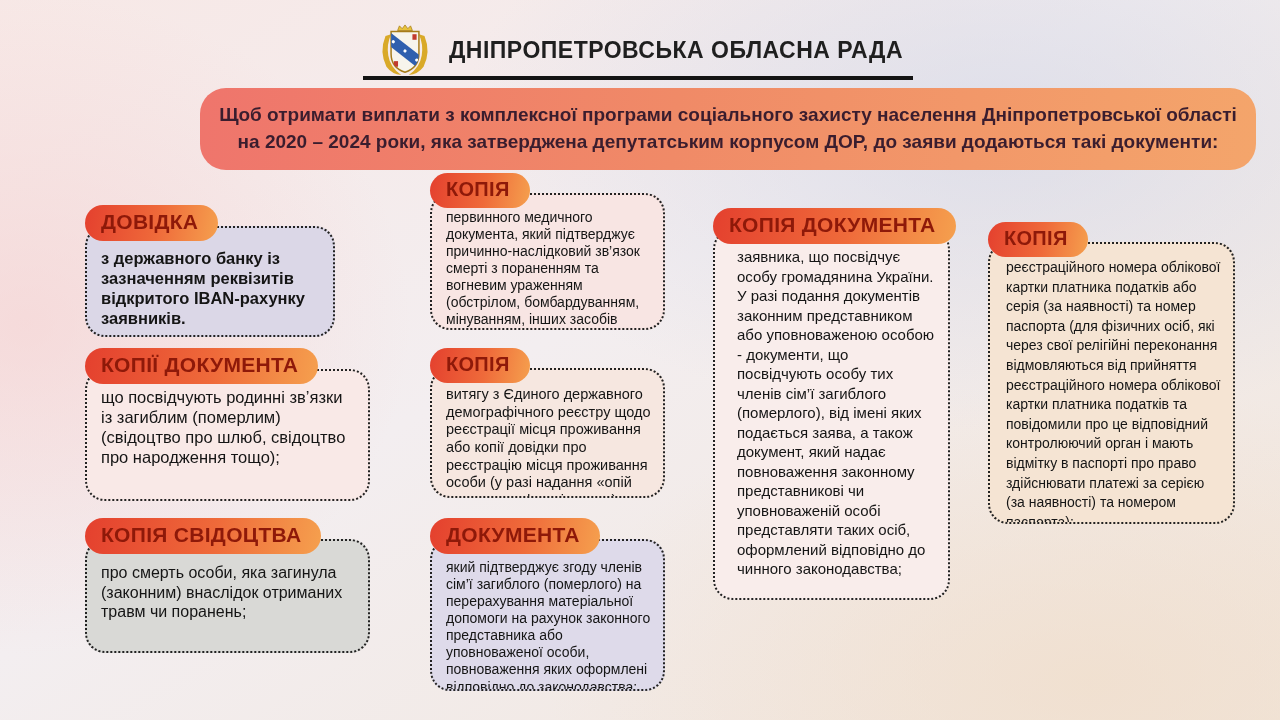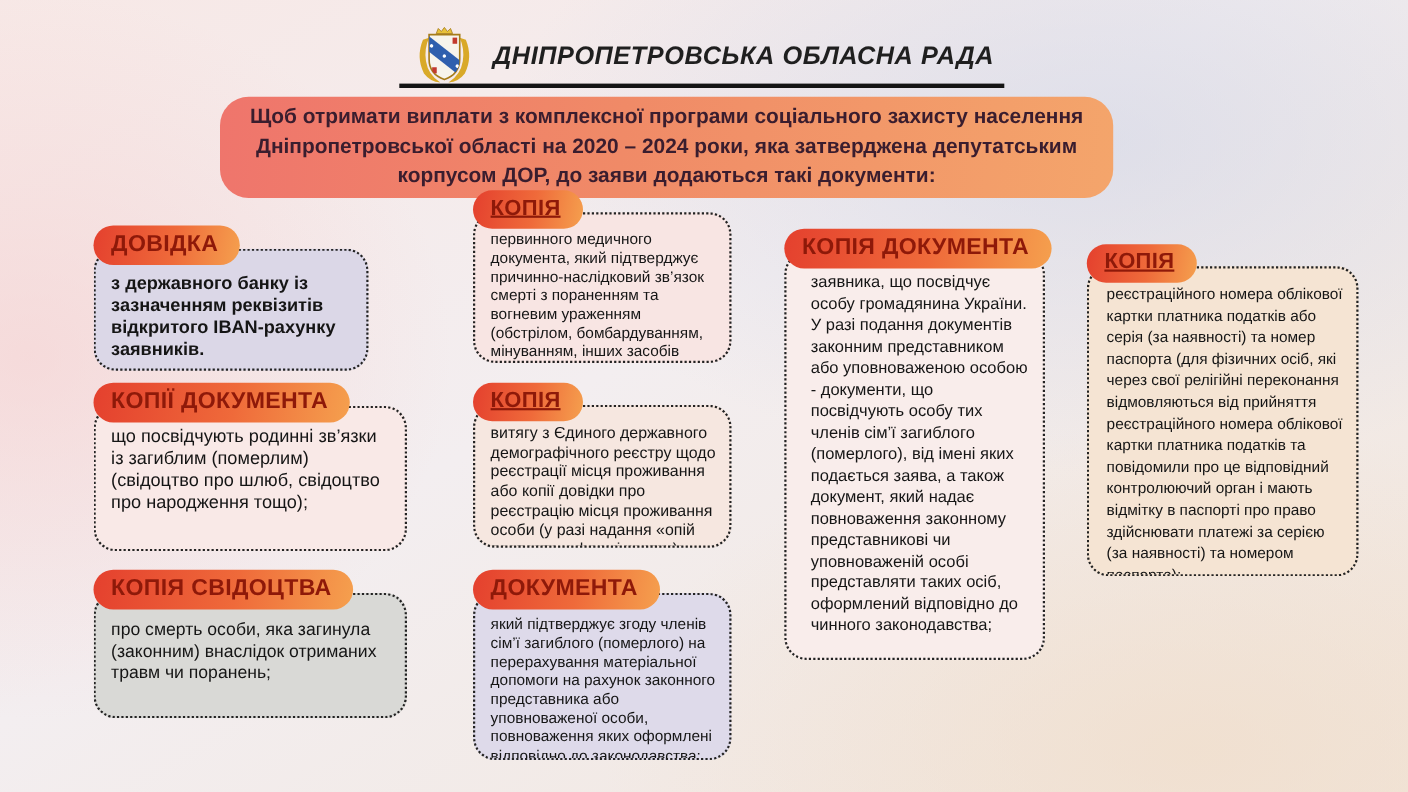--- a/index.html
+++ b/index.html
@@ -7,30 +7,30 @@
     width:1280px;height:720px;position:relative;overflow:hidden;
     font-family:"Liberation Sans","DejaVu Sans",sans-serif;
     background:
       radial-gradient(900px 500px at 78% 18%, rgba(205,210,228,0.55), transparent 60%),
       radial-gradient(700px 600px at 2% 45%, rgba(246,205,205,0.55), transparent 55%),
       radial-gradient(900px 500px at 85% 95%, rgba(240,220,200,0.65), transparent 60%),
       linear-gradient(150deg,#f7e8e6 0%,#f3eef0 45%,#f1e6dc 100%);
   }
   .top-header{
     position:absolute;left:0;right:0;top:24px;
-    display:flex;justify-content:center;align-items:center;gap:16px;font-style:italic;
+    display:flex;justify-content:center;align-items:center;gap:16px;
   }
   .org-title{
     margin:0;font-size:23px;font-weight:700;color:#1f1f1f;letter-spacing:0.5px;
   }
   .rule{
     position:absolute;left:363px;top:76px;width:550px;height:4px;background:#141414;
   }
   .intro{
-    position:absolute;left:200px;top:88px;width:812px;min-height:82px;
+    position:absolute;left:200px;top:88px;width:1056px;min-height:82px;
     border-radius:26px;box-sizing:border-box;
     background:linear-gradient(95deg,#ef756c 0%,#f08a67 45%,#f4a56b 100%);
     color:#3a1d2e;font-weight:700;font-size:19px;line-height:1.4;
     display:flex;align-items:center;justify-content:center;text-align:center;
     padding:6px 18px;
   }
   .card{position:absolute;}
   .tag{
     display:inline-block;position:relative;z-index:2;
     background:linear-gradient(100deg,#e4402e 0%,#ef6a3a 55%,#f5a04e 100%);
@@ -46,21 +46,21 @@
   }
   
   .c1{left:85px;top:205px;width:250px;}  .c1 .body{height:111px;font-size:16.5px;}
   .c2{left:85px;top:348px;width:285px;}  .c2 .body{height:132px;font-size:16.5px;padding-top:16px;}
   .c3{left:85px;top:518px;width:285px;}  .c3 .body{height:114px;font-size:16px;padding-top:22px;}
   .c4{left:430px;top:173px;width:235px;} .c4 .body{height:137px;font-size:14px;padding-top:14px;}
   .c5{left:430px;top:348px;width:235px;} .c5 .body{height:130px;font-size:14.5px;padding-top:16px;}
   .c6{left:430px;top:518px;width:235px;} .c6 .body{height:152px;font-size:14px;padding-top:18px;}
   .c7{left:713px;top:208px;width:237px;} .c7 .body{height:371px;font-size:15px;line-height:1.3;padding:16px 12px 10px 22px;}
   .c8{left:988px;top:222px;width:247px;} .c8 .body{height:282px;font-size:14px;line-height:1.4;padding:14px 12px 10px 16px;}
-  .c4 .tag,.c5 .tag,.c8 .tag{font-size:20px;text-decoration:underline;}
+  .c4 .tag,.c5 .tag,.c8 .tag{font-size:20px;}
   .logo{display:inline-block;line-height:0;}
 </style>
 </head>
 <body>
 
 <div class="top-header">
   <span class="logo">
     <svg viewBox="0 0 60 56" width="56" height="52" aria-hidden="true">
       <path d="M9,13 Q2,30 10,46 Q16,54 26,55 Q14,47 12,34 Q10,22 15,11 Z" fill="#d9a928"></path>
       <path d="M51,13 Q58,30 50,46 Q44,54 34,55 Q46,47 48,34 Q50,22 45,11 Z" fill="#d9a928"></path>

